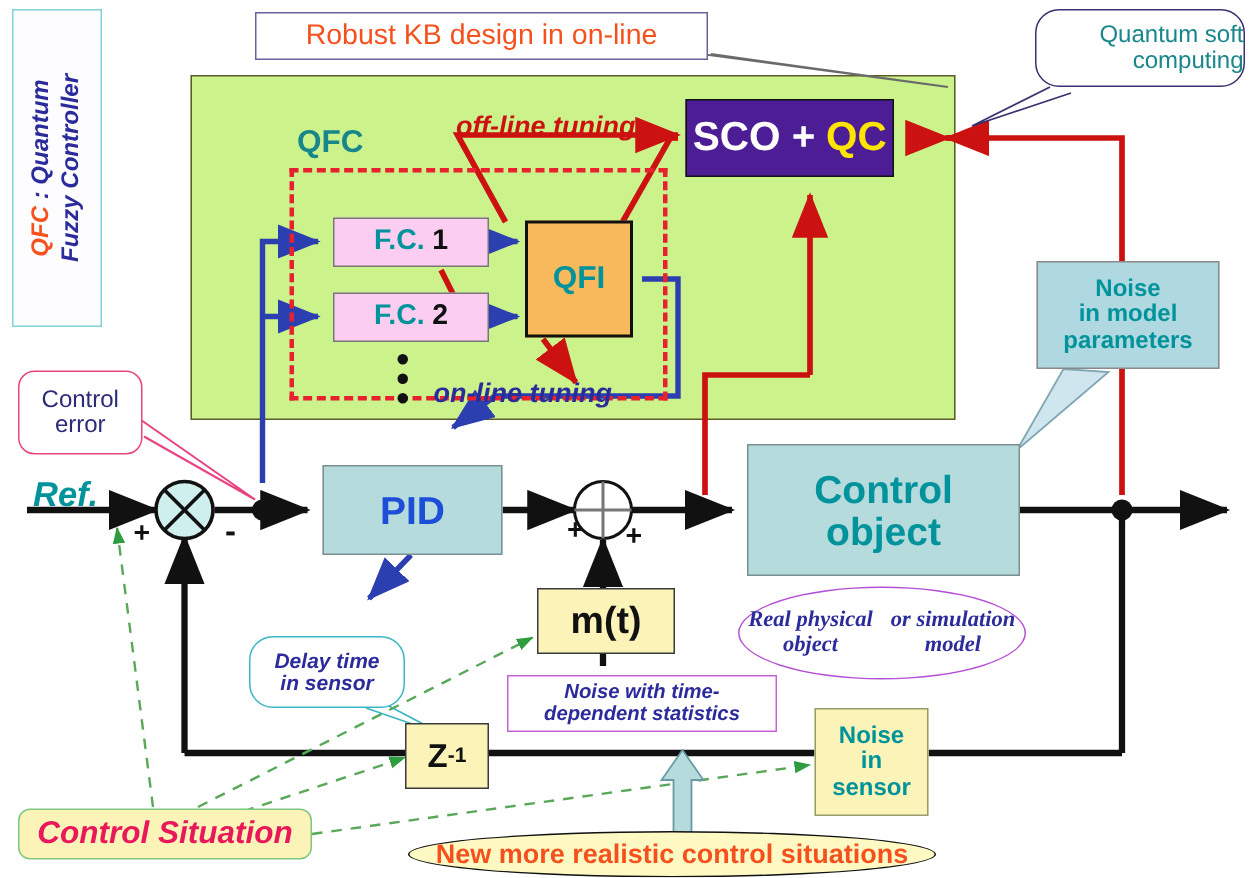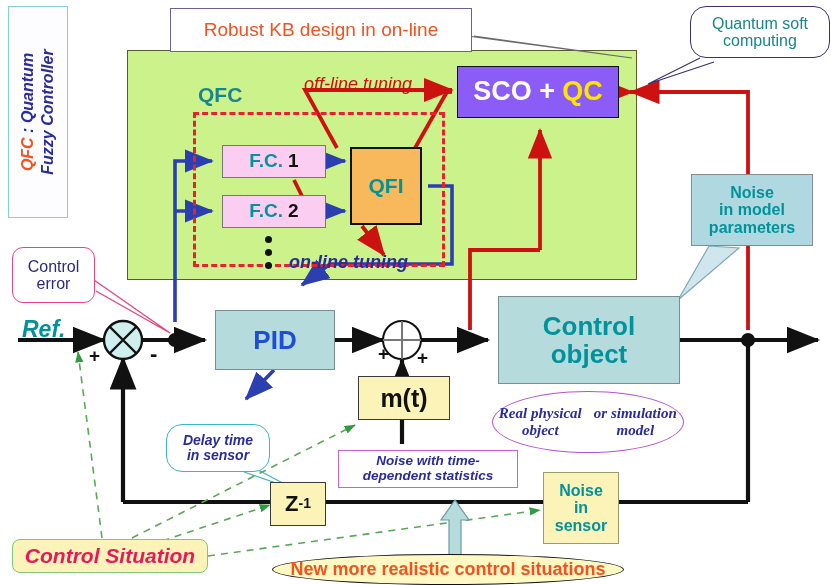--- a/index.html
+++ b/index.html
@@ -8,27 +8,27 @@
   .abs{position:absolute;}
   svg.layer{position:absolute;left:0;top:0;width:838px;height:585px;overflow:visible;}
   .box{position:absolute;display:flex;align-items:center;justify-content:center;
        text-align:center;box-sizing:border-box;line-height:1.08;}
 
   
   #green-panel{left:127px;top:50px;width:508px;height:228px;
       background:#ccf28c;border:1px solid #5a5a2a;}
 
   
-  #header-banner{left:170px;top:8px;width:302px;height:44px;background:#ffffff;
+  #header-banner{left:170px;top:8px;width:302px;height:32px;background:#ffffff;
       border:1px solid #6d5f9c;color:#f4511e;font-size:19px;}
 
   
   #qsc-callout{left:690px;top:6px;width:140px;height:52px;background:#ffffff;
       border:1.6px solid #3b3170;border-radius:16px;color:#18868b;font-size:16px;
-      flex-direction:column;}
+      flex-direction:column;align-items:flex-end;}
   #ctrl-error-callout{left:12px;top:247px;width:83px;height:56px;background:#ffffff;
       border:1.5px solid #e8447f;border-radius:11px;color:#2b2b7a;font-size:16px;
       flex-direction:column;}
   #delay-callout{left:166px;top:424px;width:104px;height:48px;background:#ffffff;
       border:1.5px solid #3ab6c4;border-radius:16px;color:#2b2b9c;font-size:14px;
       font-style:italic;font-weight:bold;flex-direction:column;}
 
   
   #side-label{left:8px;top:6px;width:58px;height:210px;background:#fdfdff;
       border:1.5px solid #7fd3d8;}
@@ -46,34 +46,34 @@
 
   
   #fc1{left:222px;top:145px;width:104px;height:33px;background:#fbcdf0;
       border:1.5px solid #777;font-size:19px;font-weight:bold;}
   #fc2{left:222px;top:195px;width:104px;height:33px;background:#fbcdf0;
       border:1.5px solid #777;font-size:19px;font-weight:bold;}
   .fc-a{color:#00939b;}
   .fc-b{color:#111111;margin-left:5px;}
   #qfi{left:350px;top:147px;width:72px;height:78px;background:#f7b95c;
       border:2px solid #111;color:#00939b;font-size:21px;font-weight:bold;}
-  #sco{left:457px;top:66px;width:162px;height:52px;background:#8b5cf6;
+  #sco{left:457px;top:66px;width:139px;height:52px;background:#4c1d95;
       border:1.5px solid #111;font-size:27px;font-weight:bold;}
   #sco .w{color:#ffffff;}
   #sco .y{color:#ffe400;margin-left:7px;}
 
   #pid{left:215px;top:310px;width:120px;height:60px;background:#b6dbdd;
       border:1.4px solid #7a8f90;color:#1d4ed8;font-size:26px;font-weight:bold;}
   #control-object{left:498px;top:296px;width:182px;height:88px;background:#b6dbdd;
       border:1.4px solid #7a8f90;color:#00939b;font-size:26px;font-weight:bold;
       flex-direction:column;}
   #noise-model{left:691px;top:174px;width:122px;height:72px;background:#b0d8e0;
       border:1.2px solid #8a8a8a;color:#00939b;font-size:16px;font-weight:bold;
       flex-direction:column;}
-  #mt{left:358px;top:376px;width:92px;height:44px;background:#fbf3b8;
+  #mt{left:358px;top:392px;width:92px;height:44px;background:#fbf3b8;
       border:1.6px solid #3a3a3a;color:#111;font-size:25px;font-weight:bold;}
   #noise-stat{left:338px;top:450px;width:180px;height:38px;background:#ffffff;
       border:1.4px solid #c562d6;color:#2b2b9c;font-size:13.5px;
       font-style:italic;font-weight:bold;flex-direction:column;}
   #zinv{left:270px;top:482px;width:56px;height:44px;background:#fbf3b8;
       border:1.6px solid #3a3a3a;color:#111;font-size:22px;font-weight:bold;}
   #zinv sup{font-size:14px;}
   #noise-sensor{left:543px;top:472px;width:76px;height:72px;background:#fbf3b8;
       border:1.4px solid #9a9a6a;color:#00939b;font-size:16px;font-weight:bold;
       flex-direction:column;}
@@ -85,21 +85,21 @@
   #real-obj{left:492px;top:391px;width:192px;height:62px;background:#ffffff;
       border:1.5px solid #b451d6;border-radius:50%;color:#2b2b9c;font-size:15px;
       font-family:"Liberation Serif", serif;font-style:italic;font-weight:bold;
       flex-direction:row;line-height:1.15;}
   #new-situations{left:272px;top:554px;width:352px;height:31px;background:#fef9c3;
       border:1.6px solid #111;border-radius:50%;color:#f4511e;font-size:18px;
       font-weight:bold;}
 
   
   #lbl-offline{left:304px;top:74px;color:#cc1111;font-size:18px;
-      font-style:italic;font-weight:normal;text-align:right;}
+      font-style:italic;font-weight:bold;text-align:right;}
   #lbl-online{left:289px;top:252px;color:#2b2b9c;font-size:18px;
       font-style:italic;font-weight:bold;}
   #lbl-ref{left:22px;top:316px;color:#00939b;font-size:23px;
       font-style:italic;font-weight:bold;}
   .sign{position:absolute;color:#111;font-size:19px;font-weight:bold;}
   #sign-plus1{left:89px;top:345px;}
   #sign-minus1{left:150px;top:341px;font-size:22px;}
   #sign-plus2{left:378px;top:343px;}
   #sign-plus3{left:417px;top:347px;}
   .dot3{position:absolute;width:7px;height:7px;border-radius:50%;background:#111;}

